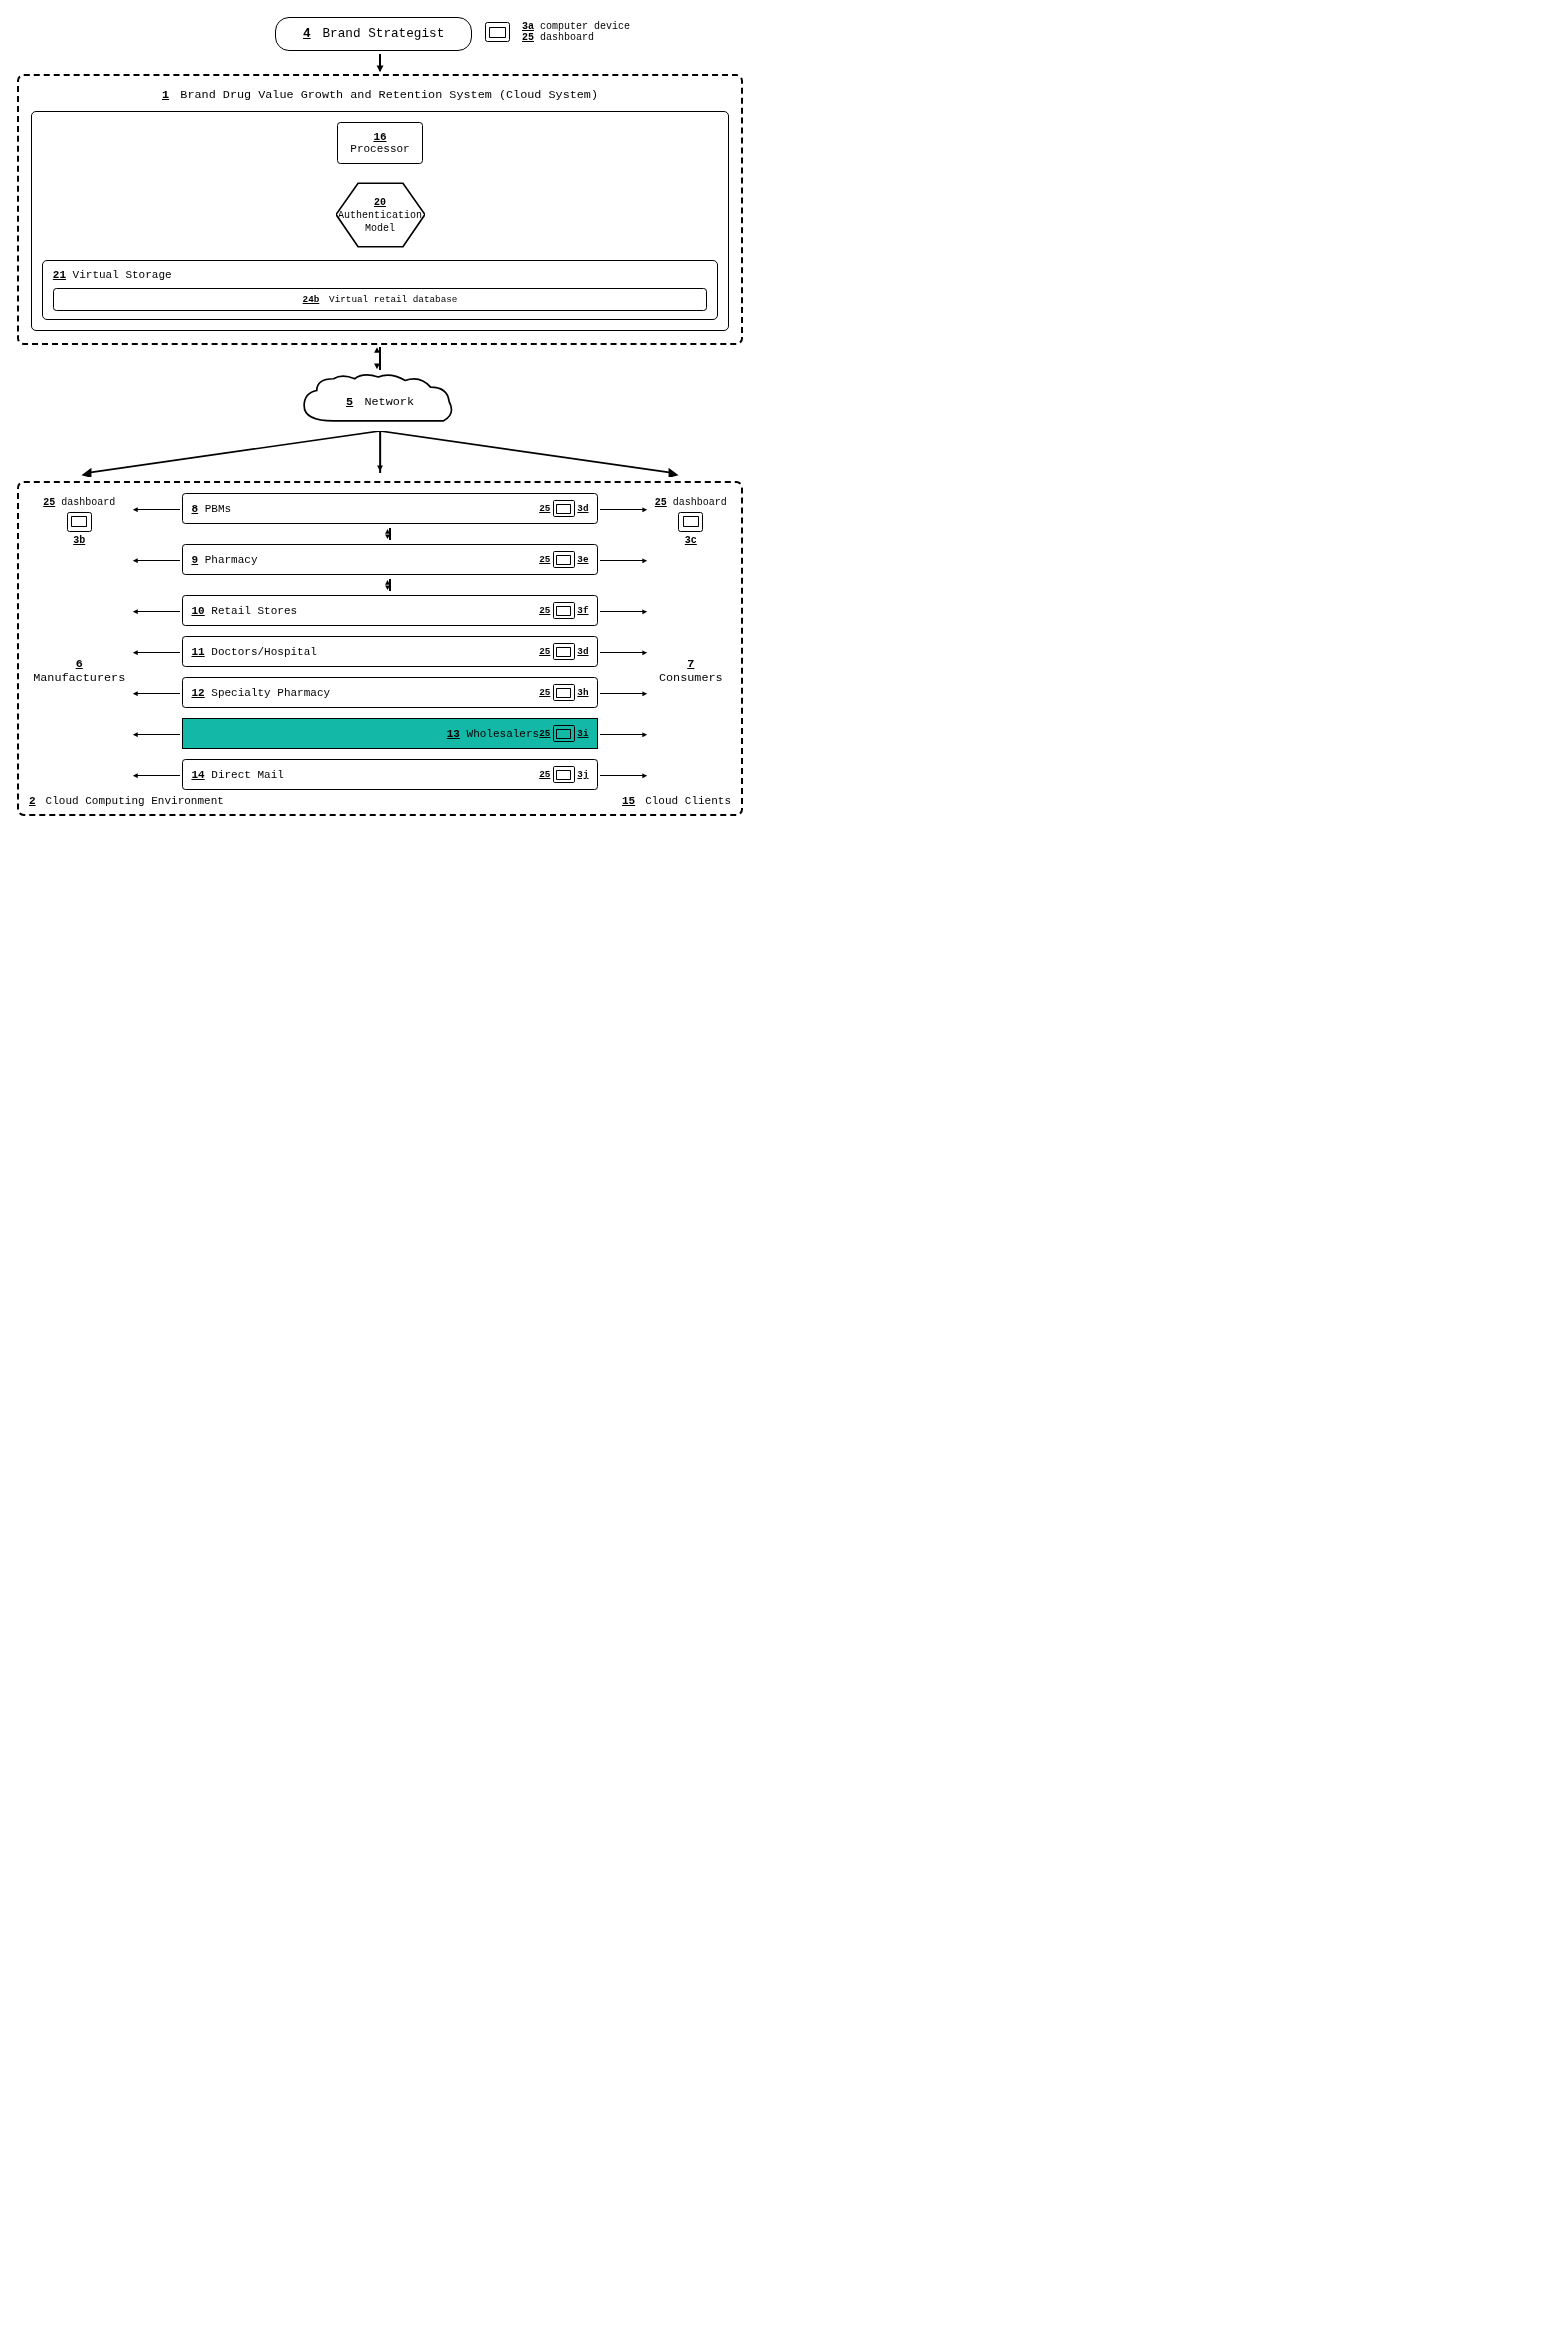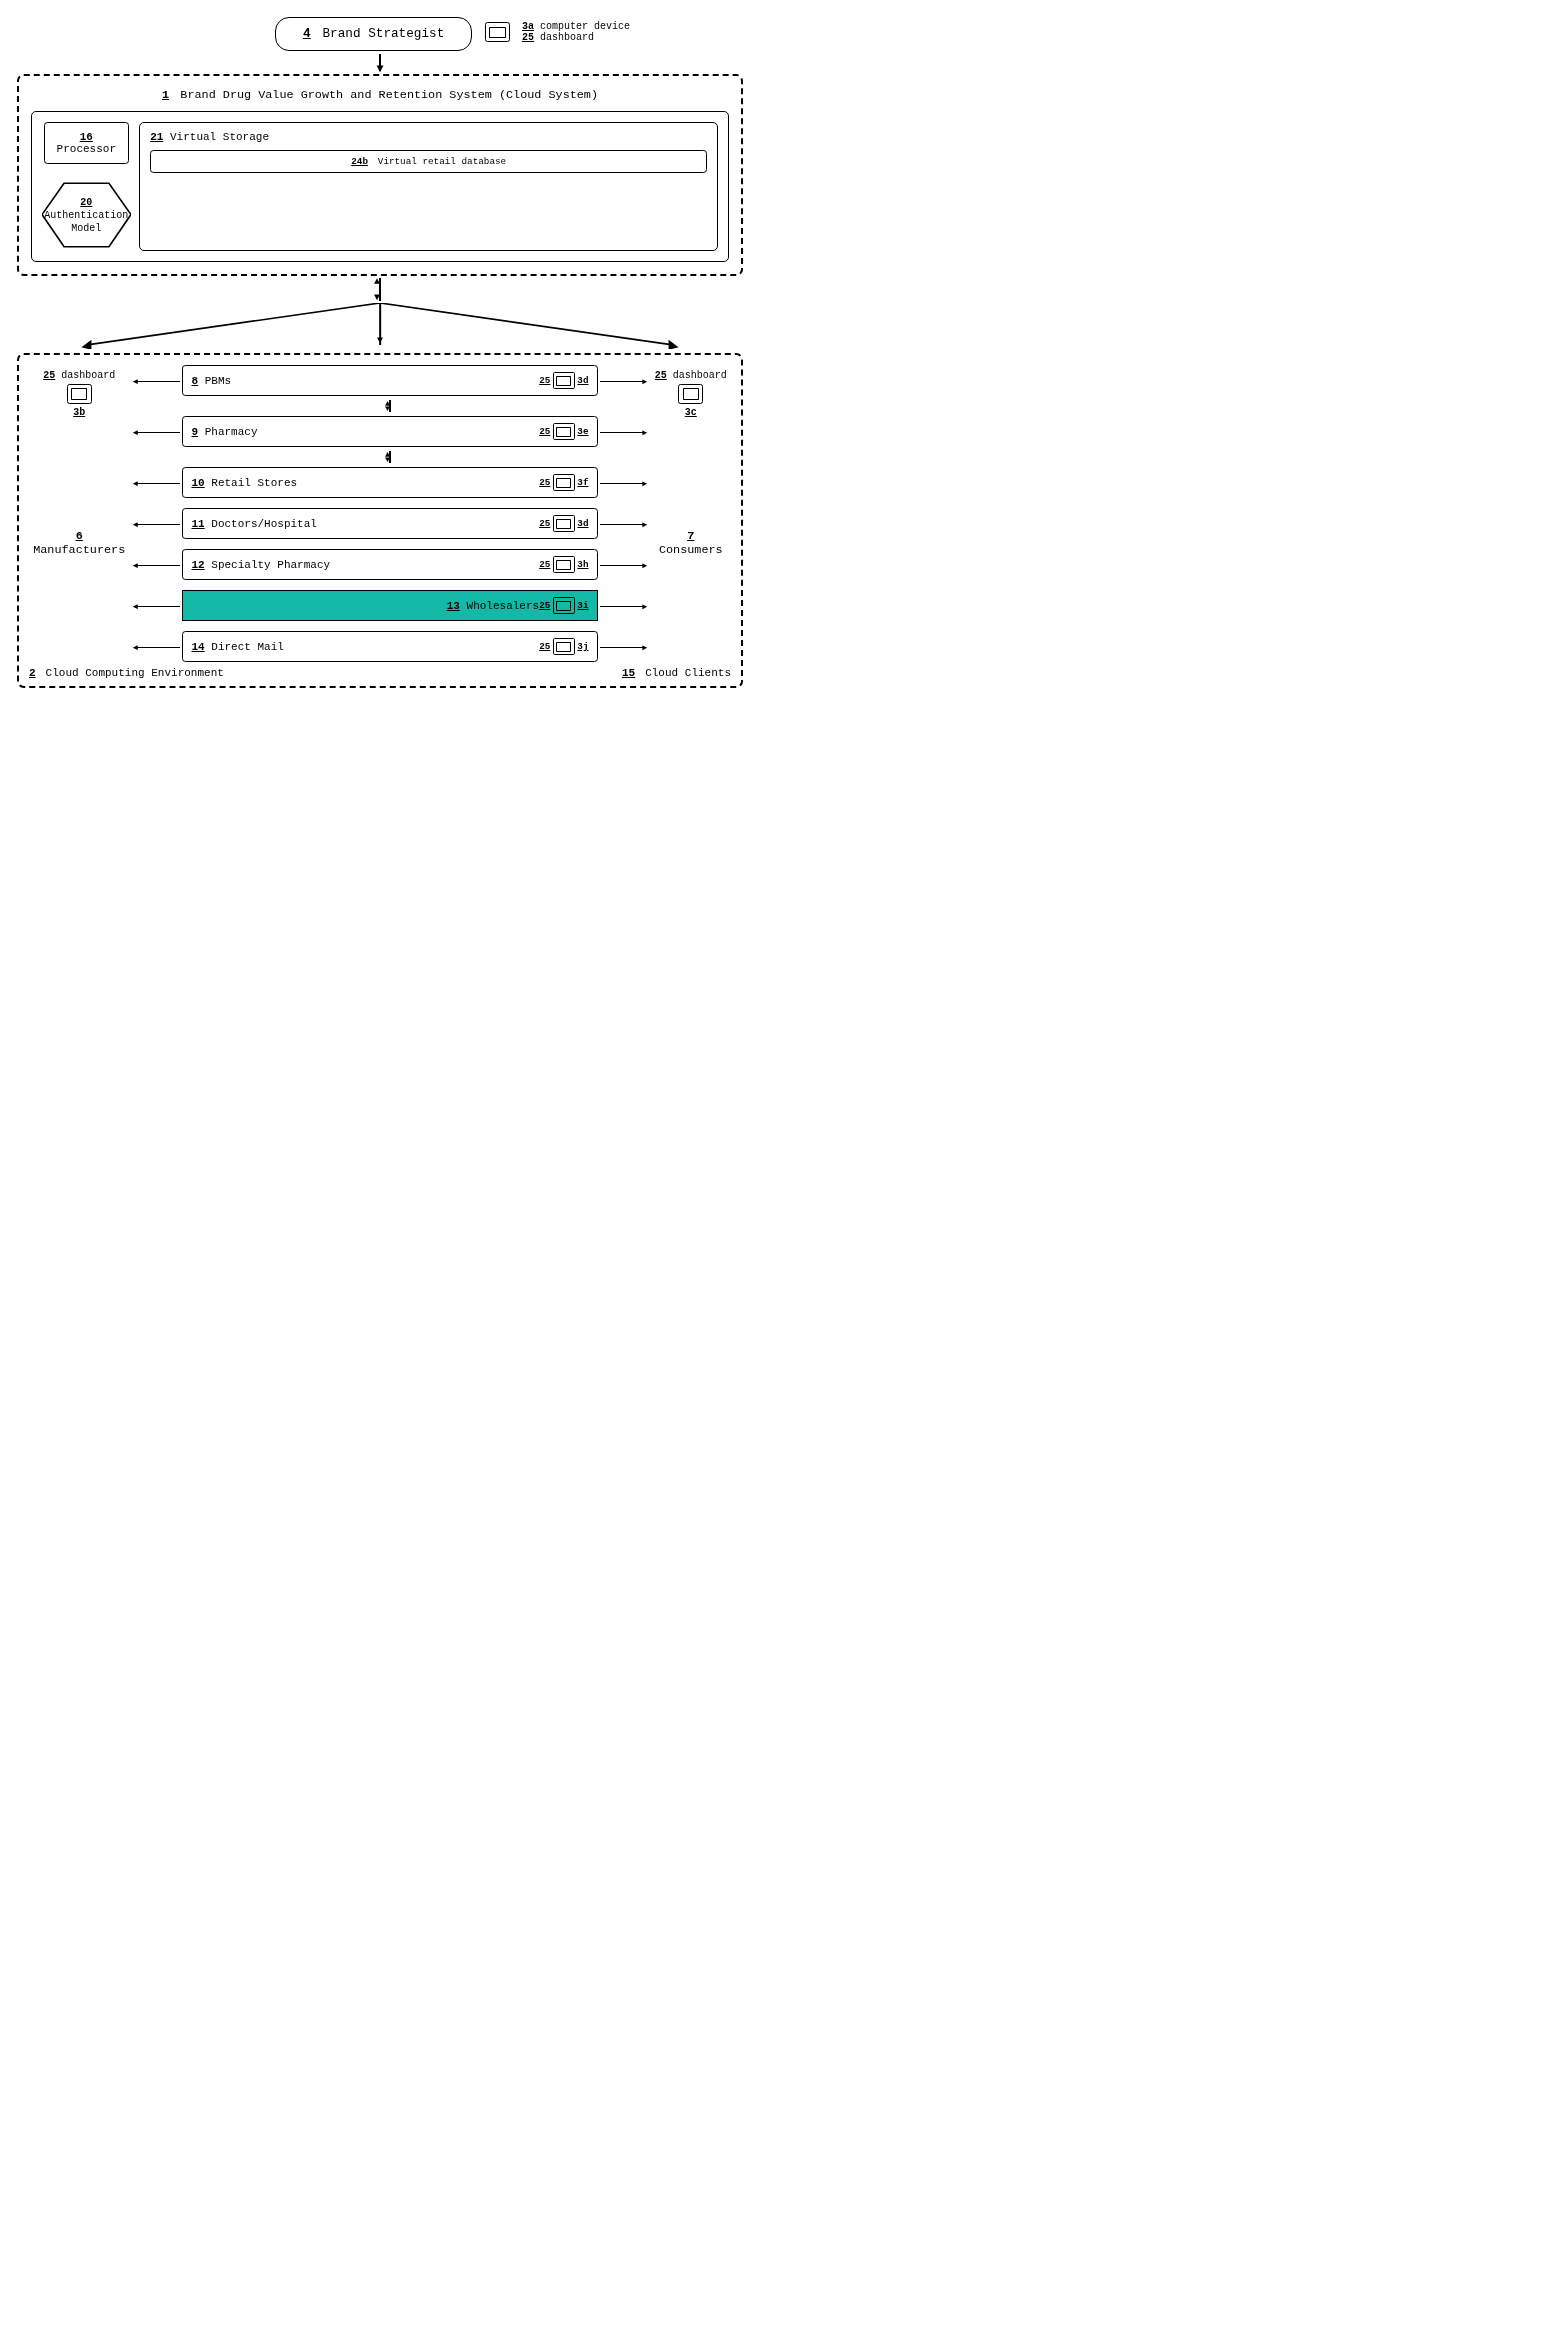--- a/index.html
+++ b/index.html
@@ -54,21 +54,21 @@
     </div>
   </div>
 
   <div style="border:2.1px dashed #000; border-radius:6.8px; padding:11.8px; margin-bottom:0; background:#fff;">
 
     <div style="text-align:center; margin-bottom:8.4px; font-size:11.8px;">
       <span class="num">1</span>
       <span style="margin-left:4.2px;">Brand Drug Value Growth and Retention System (Cloud System)</span>
     </div>
 
-    <div style="border:1.7px solid #000; border-radius:5px; padding:10px; display:flex; flex-direction:row; gap:8.4px; background:#fff;">
+    <div style="border:1.7px solid #000; border-radius:5px; padding:10px; display:flex; flex-direction:column; gap:8.4px; background:#fff;">
 
       <div style="display:flex; flex-direction:column; gap:15px; min-width:89px; align-items:center; justify-content:center;">
         <div style="border:1.7px solid #000; border-radius:3.4px; padding:8.4px 11.8px; text-align:center; font-size:11px;">
           <div><span class="num">16</span></div>
           <div>Processor</div>
         </div>
 
         <div style="position:relative; width:89px; height:72px; display:flex; align-items:center; justify-content:center;">
           <svg style="position:absolute; top:0; left:0; width:100%; height:100%;" viewBox="0 0 105 85">
             <polygon points="26,5 79,5 105,42 79,80 26,80 0,42" fill="none" stroke="#000" stroke-width="2"></polygon>
@@ -96,20 +96,32 @@
   </div>
 
   <div style="display:flex; justify-content:center; height:27px; align-items:center;">
     <div style="position:relative; height:23.6px; width:13.5px; display:flex; justify-content:center;">
       <div style="width:1.7px; height:100%; background:#000;"></div>
       <div style="position:absolute; top:-1.7px; font-size:10px; transform:translateX(-50%);">▲</div>
       <div style="position:absolute; bottom:-1.7px; font-size:10px; transform:translateX(-50%);">▼</div>
     </div>
   </div>
 
+  <div style="display:flex; justify-content:center; align-items:center; margin: 0;">
+    <div style="position:relative; width:186px; height:59px; display:flex; align-items:center; justify-content:center;">
+      <svg style="position:absolute; top:0; left:0; width:100%; height:100%;" viewBox="0 0 220 70">
+
+        <path d="M55,58 Q20,58 20,40 Q20,25 35,22 Q35,8 55,8 Q65,2 80,8 Q90,0 108,6 Q122,0 140,10 Q158,4 170,18 Q190,18 192,35 Q200,50 185,58 Z" fill="none" stroke="#000" stroke-width="2"></path>
+      </svg>
+      <div style="position:relative; z-index:2; text-align:center; font-size:11.8px;">
+        <span class="num">5</span>
+        <span style="margin-left:4.2px;">Network</span>
+      </div>
+    </div>
+  </div>
 
   <div style="position:relative; height:46px; margin:0 0 4.2px 0;">
 
     <div style="position:absolute; left:50%; transform:translateX(-50%); top:0; height:42px; width:1.7px; background:#000;"></div>
     <div style="position:absolute; left:50%; transform:translateX(-50%); bottom:3.4px; font-size:10px;">▼</div>
 
     <svg style="position:absolute; top:0; left:0; width:100%; height:46px;" viewBox="0 0 860 55">
       <line x1="430" y1="0" x2="80" y2="50" stroke="#000" stroke-width="2"></line>
       <polygon points="73,53 85,44 85,56" fill="#000"></polygon>
     </svg>

